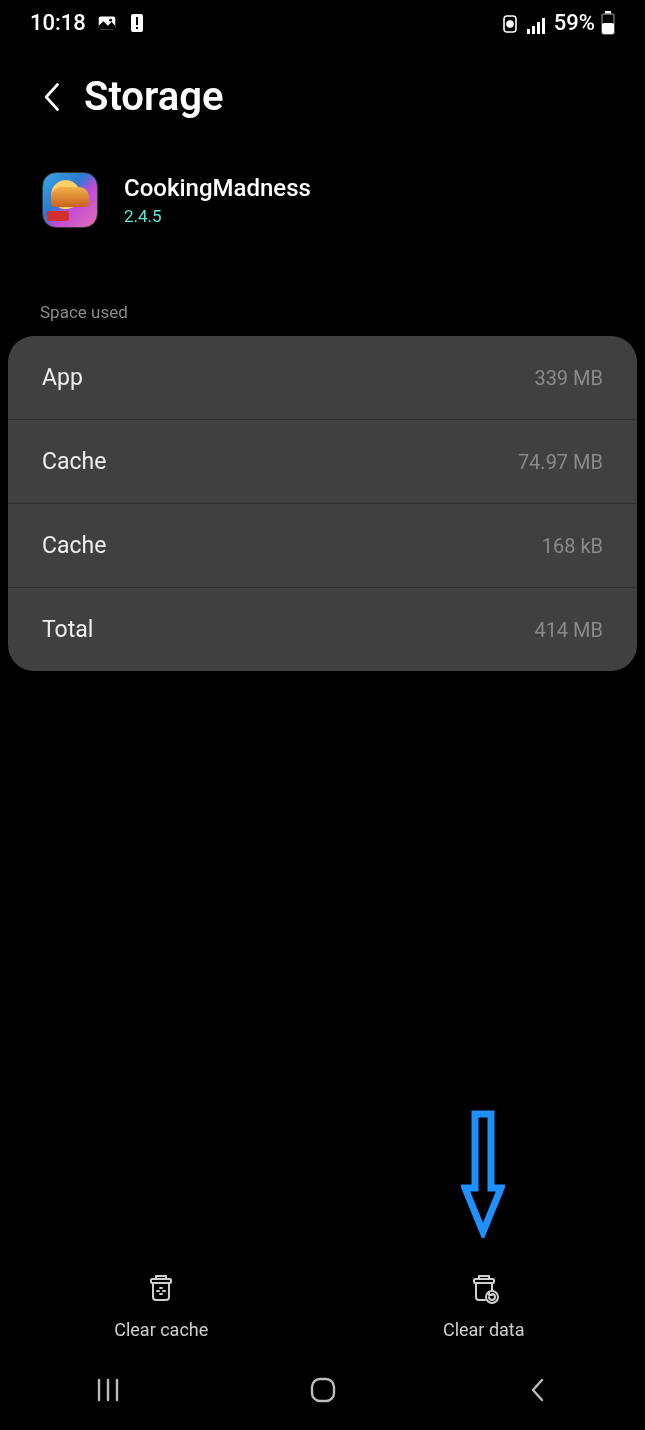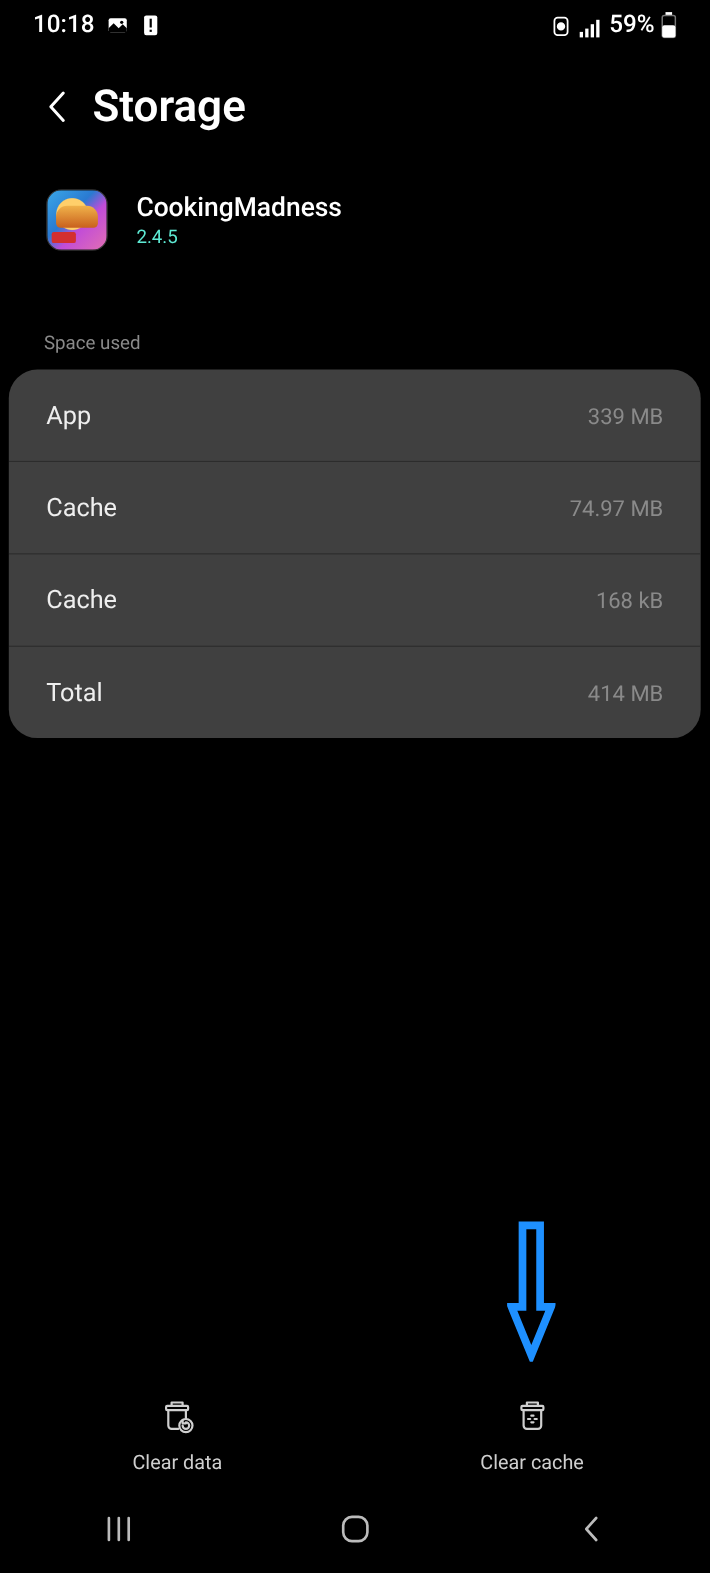--- a/index.html
+++ b/index.html
@@ -154,39 +154,39 @@
       <polygon points="14,4 30,4 30,78 40,78 22,122 4,78 14,78" fill="none"></polygon>
     </svg>
   </div>
 
   <div class="actions">
     <div class="action">
       <span>
         <svg width="34" height="34" viewBox="0 0 34 34" fill="none" stroke="#cfcfcf" stroke-width="2" stroke-linecap="round" stroke-linejoin="round">
           <path d="M12 8 V5 h10 v3"></path>
           <rect x="7" y="8" width="20" height="4" rx="1"></rect>
+          <path d="M9 12 v14 a3 3 0 0 0 3 3 h10 a3 3 0 0 0 3 -3 V12"></path>
+          <path d="M13 20 h2 M19 20 h2 M16 17 h2 M16 23 h2"></path>
+        </svg>
+      </span>
+      <span>Clear cache</span>
+    </div>
+    <div class="action">
+      <span>
+        <svg width="34" height="34" viewBox="0 0 34 34" fill="none" stroke="#cfcfcf" stroke-width="2" stroke-linecap="round" stroke-linejoin="round">
+          <path d="M12 8 V5 h10 v3"></path>
+          <rect x="7" y="8" width="20" height="4" rx="1"></rect>
           <path d="M9 12 v14 a3 3 0 0 0 3 3 h6"></path>
           <path d="M25 12 v8"></path>
           <circle cx="25" cy="26" r="6"></circle>
           <path d="M22 26 a3 3 0 1 0 3 -3"></path>
           <polyline points="22,21 22,24 25,24"></polyline>
         </svg>
       </span>
       <span>Clear data</span>
-    </div>
-    <div class="action">
-      <span>
-        <svg width="34" height="34" viewBox="0 0 34 34" fill="none" stroke="#cfcfcf" stroke-width="2" stroke-linecap="round" stroke-linejoin="round">
-          <path d="M12 8 V5 h10 v3"></path>
-          <rect x="7" y="8" width="20" height="4" rx="1"></rect>
-          <path d="M9 12 v14 a3 3 0 0 0 3 3 h10 a3 3 0 0 0 3 -3 V12"></path>
-          <path d="M13 20 h2 M19 20 h2 M16 17 h2 M16 23 h2"></path>
-        </svg>
-      </span>
-      <span>Clear cache</span>
     </div>
   </div>
 
   <div class="navbar">
     <div class="nav-btn">
       <svg width="30" height="26" viewBox="0 0 30 26" stroke="#bcbcbc" stroke-width="2.4" stroke-linecap="round">
           <line x1="6" y1="3" x2="6" y2="23"></line>
           <line x1="15" y1="3" x2="15" y2="23"></line>
           <line x1="24" y1="3" x2="24" y2="23"></line>
         </svg>

